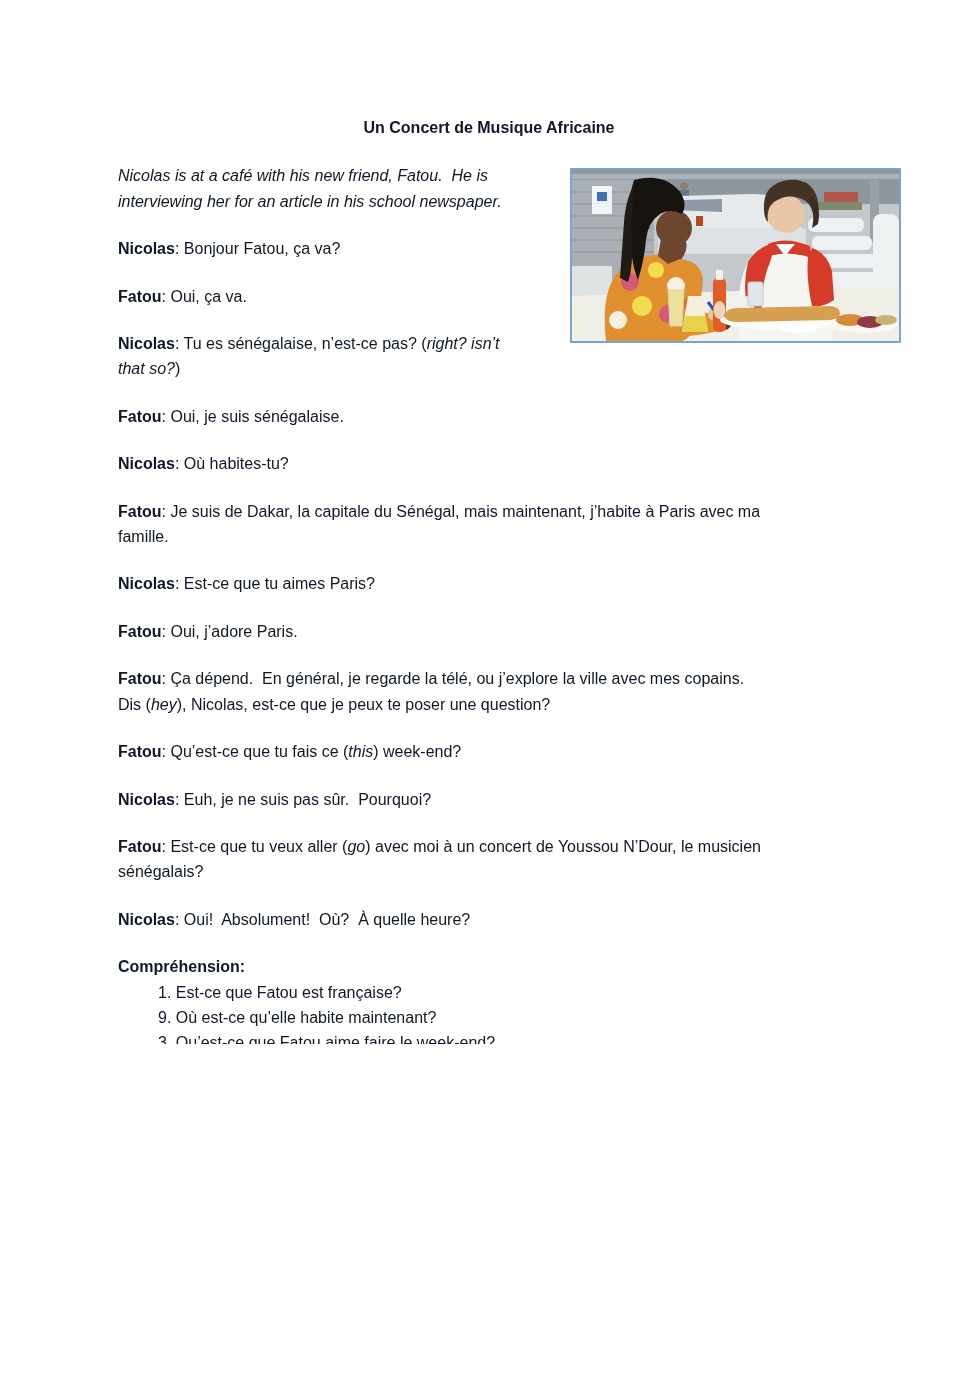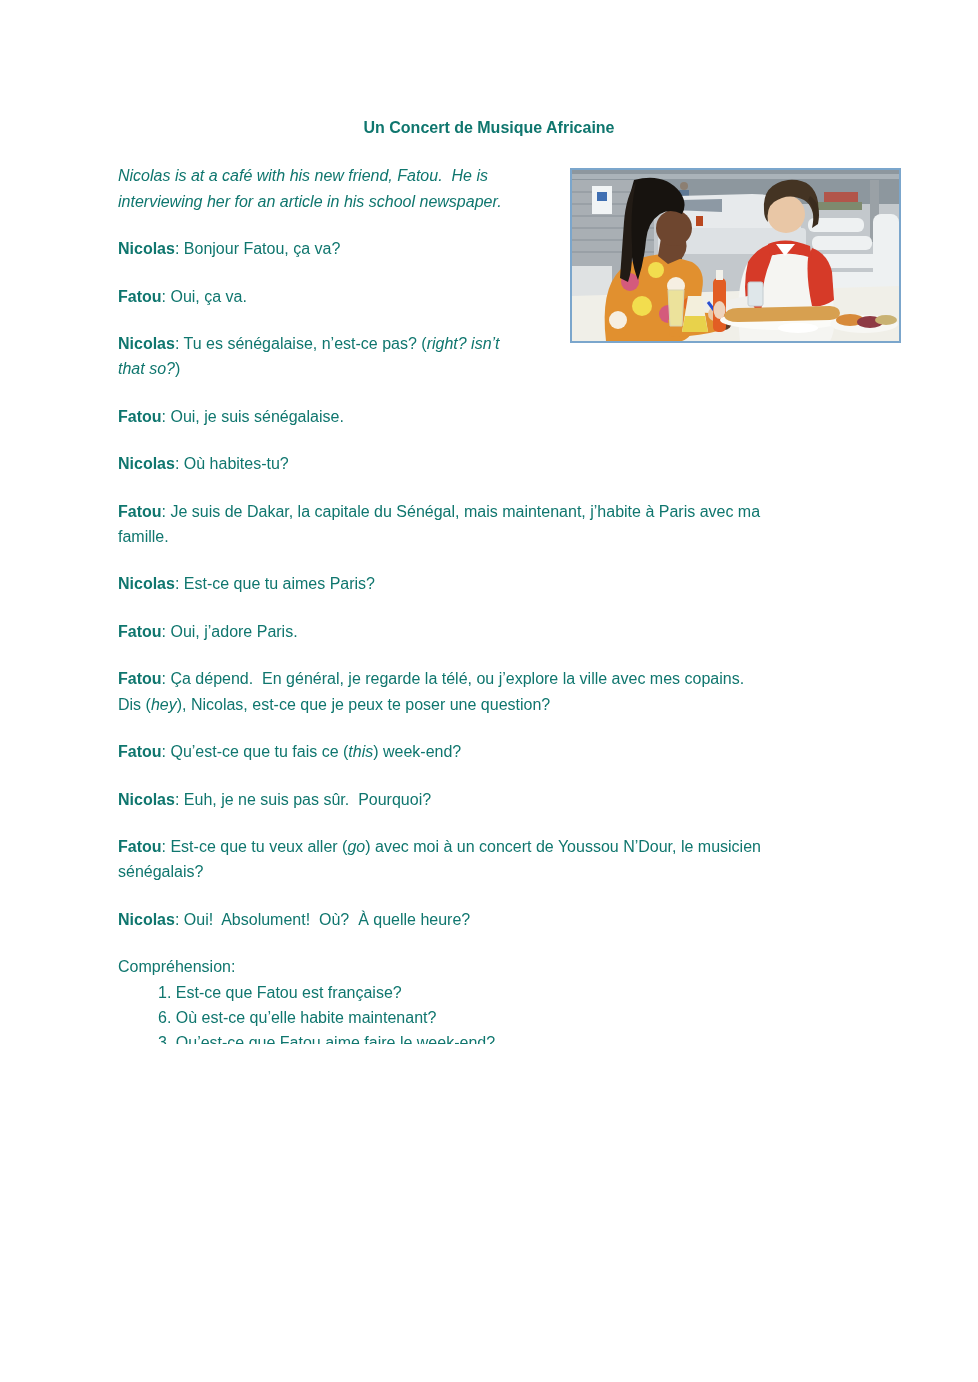--- a/index.html
+++ b/index.html
@@ -4,21 +4,21 @@
 <style>
   html, body { margin: 0; padding: 0; background: #ffffff; }
   .page {
     position: relative;
     width: 978px;
     height: 1044px;
     background: #ffffff;
     overflow: hidden;
     font-family: "Liberation Sans", "DejaVu Sans", sans-serif;
     font-size: 16px;
-    color: #0f766e;
+    color: #0f172a;
   }
   .content {
     position: absolute;
     left: 118px;
     top: 115px;
     width: 742px;
   }
   .title {
     font-size: 16px;
     font-weight: 700;
@@ -38,21 +38,21 @@
     float: right;
     width: 327px;
     height: 171px;
     border: 2px solid #7ba6cc;
     margin: 5px -41px 0 22px;
     overflow: hidden;
     background: #c3c8cc;
   }
   .photo-frame svg { display: block; }
   .comp-heading {
-    font-weight: 400;
+    font-weight: 700;
     line-height: 25.4px;
   }
   .question {
     line-height: 25.4px;
     white-space: pre-wrap;
     margin-left: 40px;
   }
 </style>
 </head>
 <body>
@@ -169,19 +169,19 @@
 Dis (</span><i>hey</i><span>), Nicolas, est-ce que je peux te poser une question?</span></p>
     <p class="para"><b>Fatou</b><span>: Qu’est-ce que tu fais ce (</span><i>this</i><span>) week-end?</span></p>
     <p class="para"><b>Nicolas</b><span>: Euh, je ne suis pas sûr.  Pourquoi?</span></p>
     <p class="para"><b>Fatou</b><span>: Est-ce que tu veux aller (</span><i>go</i><span>) avec moi à un concert de Youssou N’Dour, le musicien
 sénégalais?</span></p>
     <p class="para"><b>Nicolas</b><span>: Oui!  Absolument!  Où?  À quelle heure?</span></p>
 
     <div>
       <div class="comp-heading">Compréhension:</div>
       <div class="question">1. Est-ce que Fatou est française?</div>
-      <div class="question">6. Où est-ce qu’elle habite maintenant?</div>
+      <div class="question">9. Où est-ce qu’elle habite maintenant?</div>
       <div class="question">3. Qu’est-ce que Fatou aime faire le week-end?</div>
       <div class="question">4. Qui est-ce qu’elle invite au concert?</div>
     </div>
 
   </div>
 </div>
 
 </body></html>

